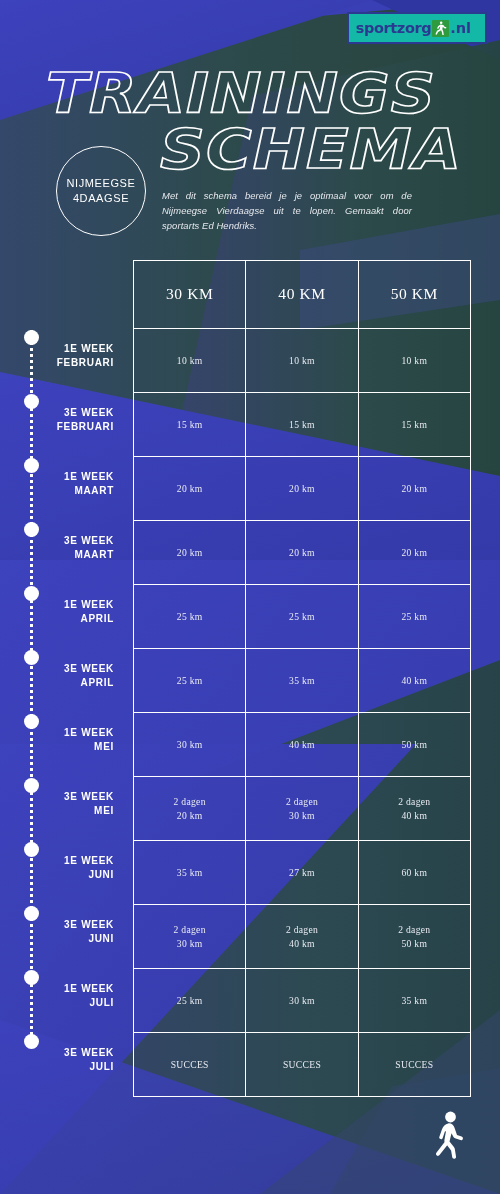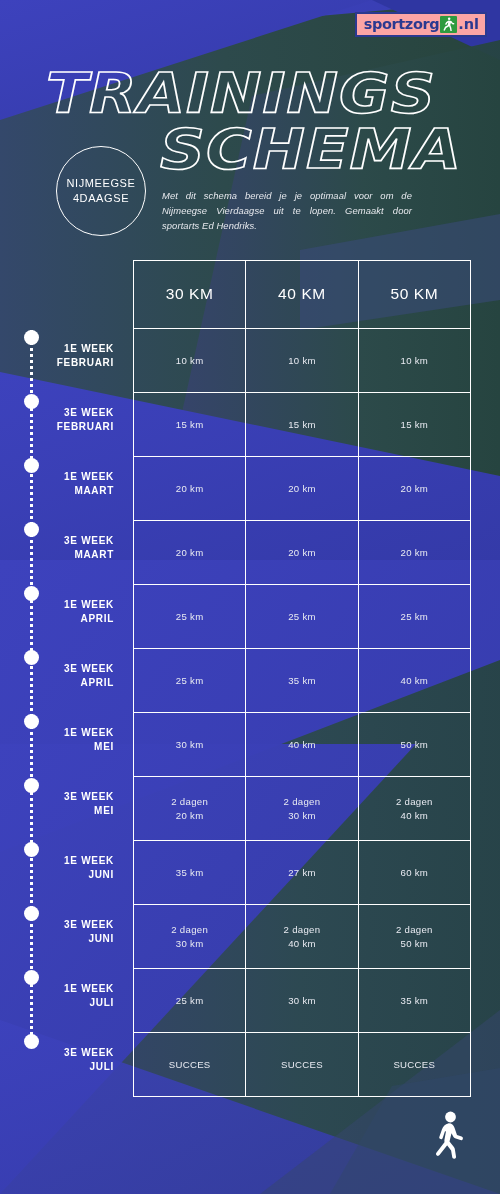--- a/index.html
+++ b/index.html
@@ -15,25 +15,25 @@
     overflow: hidden;
     background: #3a3fb5;
   }
   
   .bg { position: absolute; inset: 0; }
   .bg svg { display: block; width: 500px; height: 1194px; }
 
   
   #logo {
     position: absolute; top: 12px; right: 13px;
-    background: #fca5a5;
+    background: #14b8a6;
     border: 2px solid #2b3990;
-    padding: 3px 6px 3px 7px;
+    padding: 3px 14px 3px 7px;
     display: flex; align-items: center;
-    height: 25px;
+    height: 32px;
   }
   #logo .word {
     font-family: "DejaVu Sans", sans-serif;
     font-weight: 700; font-size: 14.5px; letter-spacing: -0.4px;
     color: #2b3990; line-height: 1;
   }
   #logo .mark {
     width: 17px; height: 17px; margin: 0 1px 0 1px;
     background: #2e9b3f;
     position: relative; display: inline-block;
@@ -98,21 +98,21 @@
     padding-right: 8px;
   }
 
   
   #table {
     position: absolute; left: 133px; top: 260px;
     width: 338px;
     border-left: 1.6px solid #ffffff;
     border-top: 1.6px solid #ffffff;
   }
-  .trow { display: flex; }
+  .trow { display: flex; font-family: Liberation Serif, serif; }
   .tcell {
     width: 112.66px;
     border-right: 1.6px solid #ffffff;
     border-bottom: 1.6px solid #ffffff;
     display: flex; flex-direction: column;
     align-items: center; justify-content: center;
     color: #e9ebf2;
     font-size: 9.6px; letter-spacing: 0.3px; line-height: 1.45;
     height: 64px; text-align: center;
   }

